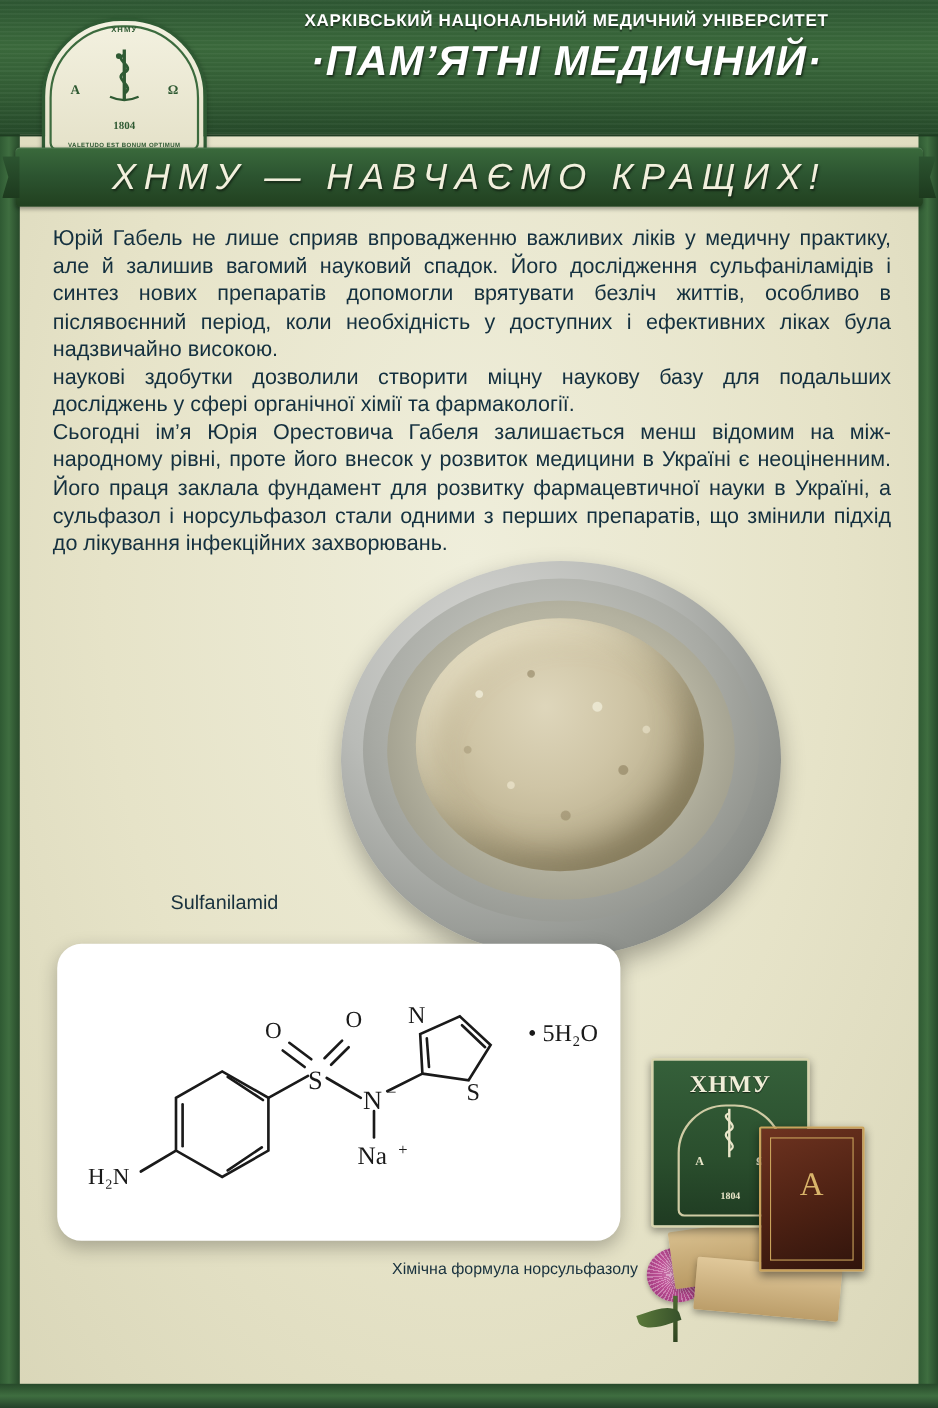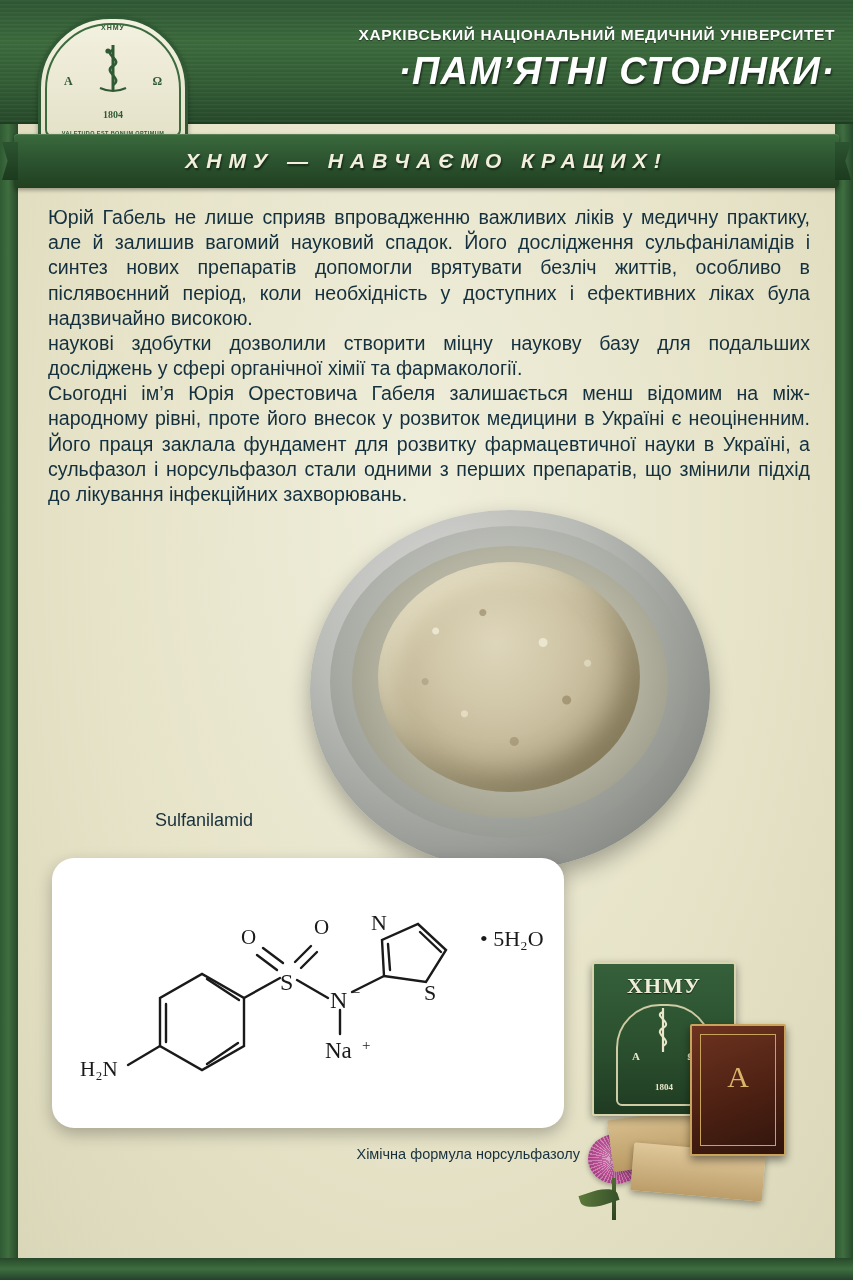--- a/index.html
+++ b/index.html
@@ -57,23 +57,23 @@
     background: repeating-linear-gradient(
       180deg,
       rgba(255,255,255,0.035) 0px,
       rgba(255,255,255,0.035) 1px,
       rgba(0,0,0,0.02) 2px,
       rgba(0,0,0,0.02) 4px);
   }
   .header-title-block {
     position: absolute;
     left: 195px;
-    top: 26px;
+    top: 11px;
     width: 640px;
-    text-align: right;
+    text-align: center;
     color: #ffffff;
   }
   .university-name {
     font-size: 15.5px;
     font-weight: bold;
     letter-spacing: 0.6px;
     line-height: 1.1;
     text-shadow: 0 1px 1px rgba(0,0,0,0.45);
     white-space: nowrap;
   }
@@ -168,22 +168,22 @@
     border-radius: 4px;
     box-shadow: 0 2px 4px rgba(0,0,0,0.35), inset 0 1px 0 rgba(255,255,255,0.15);
   }
   .banner-text {
     position: absolute;
     inset: 0;
     display: flex;
     align-items: center;
     justify-content: center;
     color: #f2f0dd;
-    font-size: 21px;
-    font-weight: bold;
+    font-size: 33px;
+    font-weight: normal;
     font-style: italic;
     letter-spacing: 7px;
     text-shadow: 1px 2px 2px rgba(0,0,0,0.5);
     white-space: nowrap;
   }
   .banner-tail-l, .banner-tail-r {
     position: absolute;
     top: 8px;
     width: 16px;
     height: 38px;
@@ -457,21 +457,21 @@
       <div class="emblem-letters">
         <span>A</span>
         <span>Ω</span>
       </div>
       <div class="emblem-year">1804</div>
       <div class="emblem-motto">VALETUDO   EST BONUM   OPTIMUM</div>
     </div>
 
     <div class="header-title-block">
       <div class="university-name">ХАРКІВСЬКИЙ НАЦІОНАЛЬНИЙ МЕДИЧНИЙ УНІВЕРСИТЕТ</div>
-      <div class="memorial-title">·ПАМ’ЯТНІ СТОРІНКИ·</div>
+      <div class="memorial-title">·ПАМ’ЯТНІ МЕДИЧНИЙ·</div>
     </div>
   </div>
 
   <div class="banner">
     <div class="banner-tail-l"></div>
     <div class="banner-tail-r"></div>
     <div class="banner-text">ХНМУ — НАВЧАЄМО КРАЩИХ!</div>
   </div>
 
   <div class="article">

